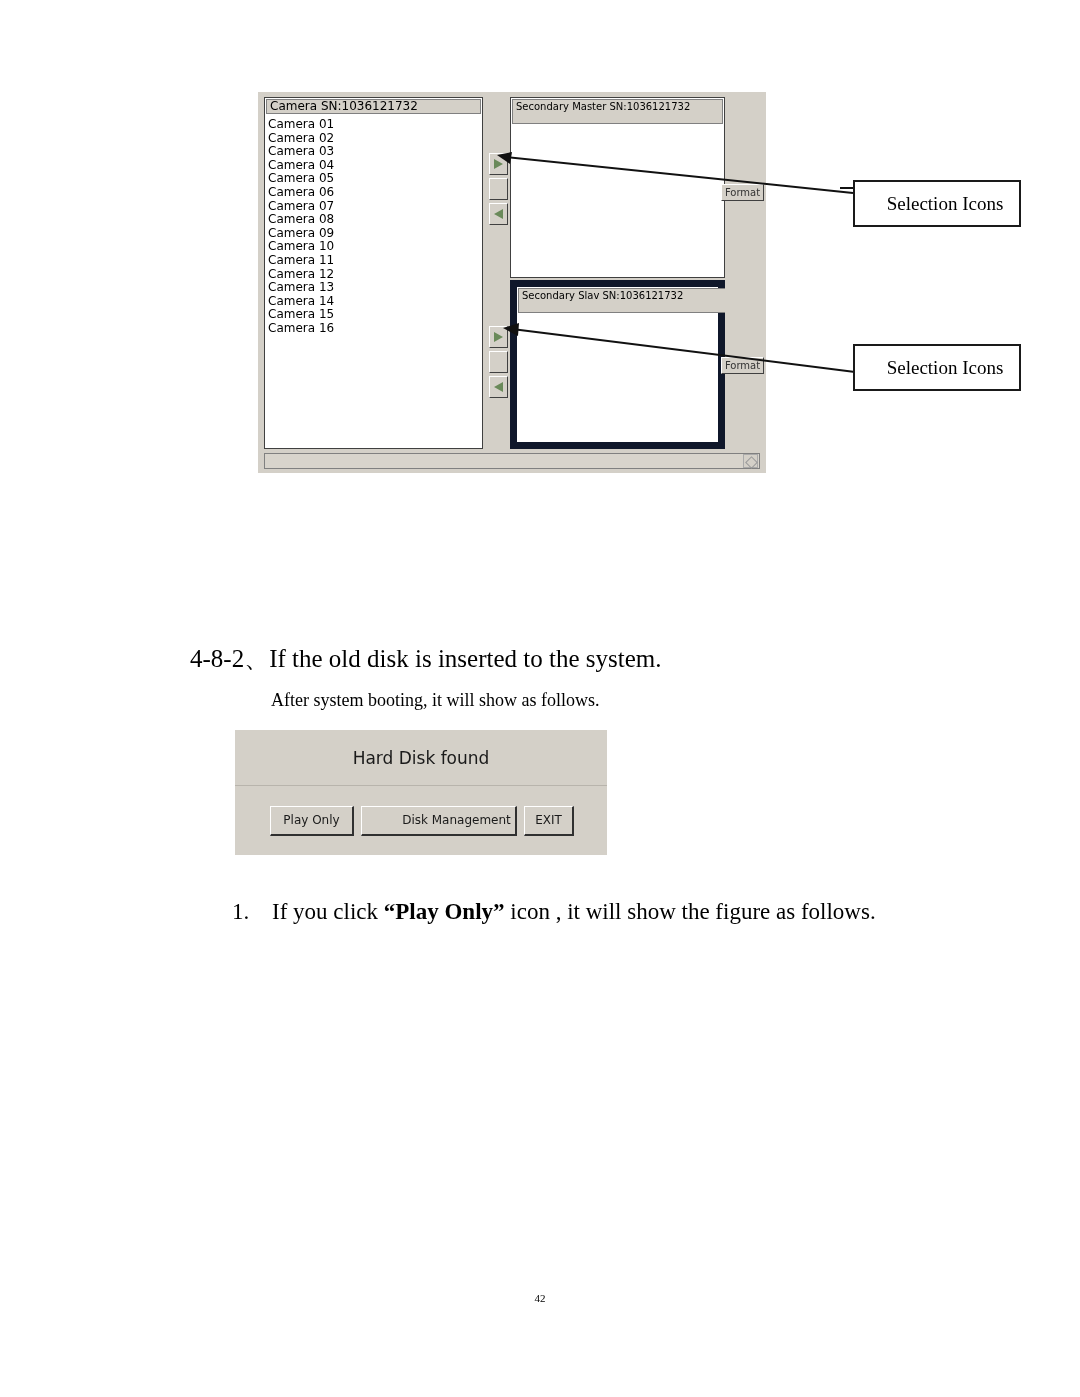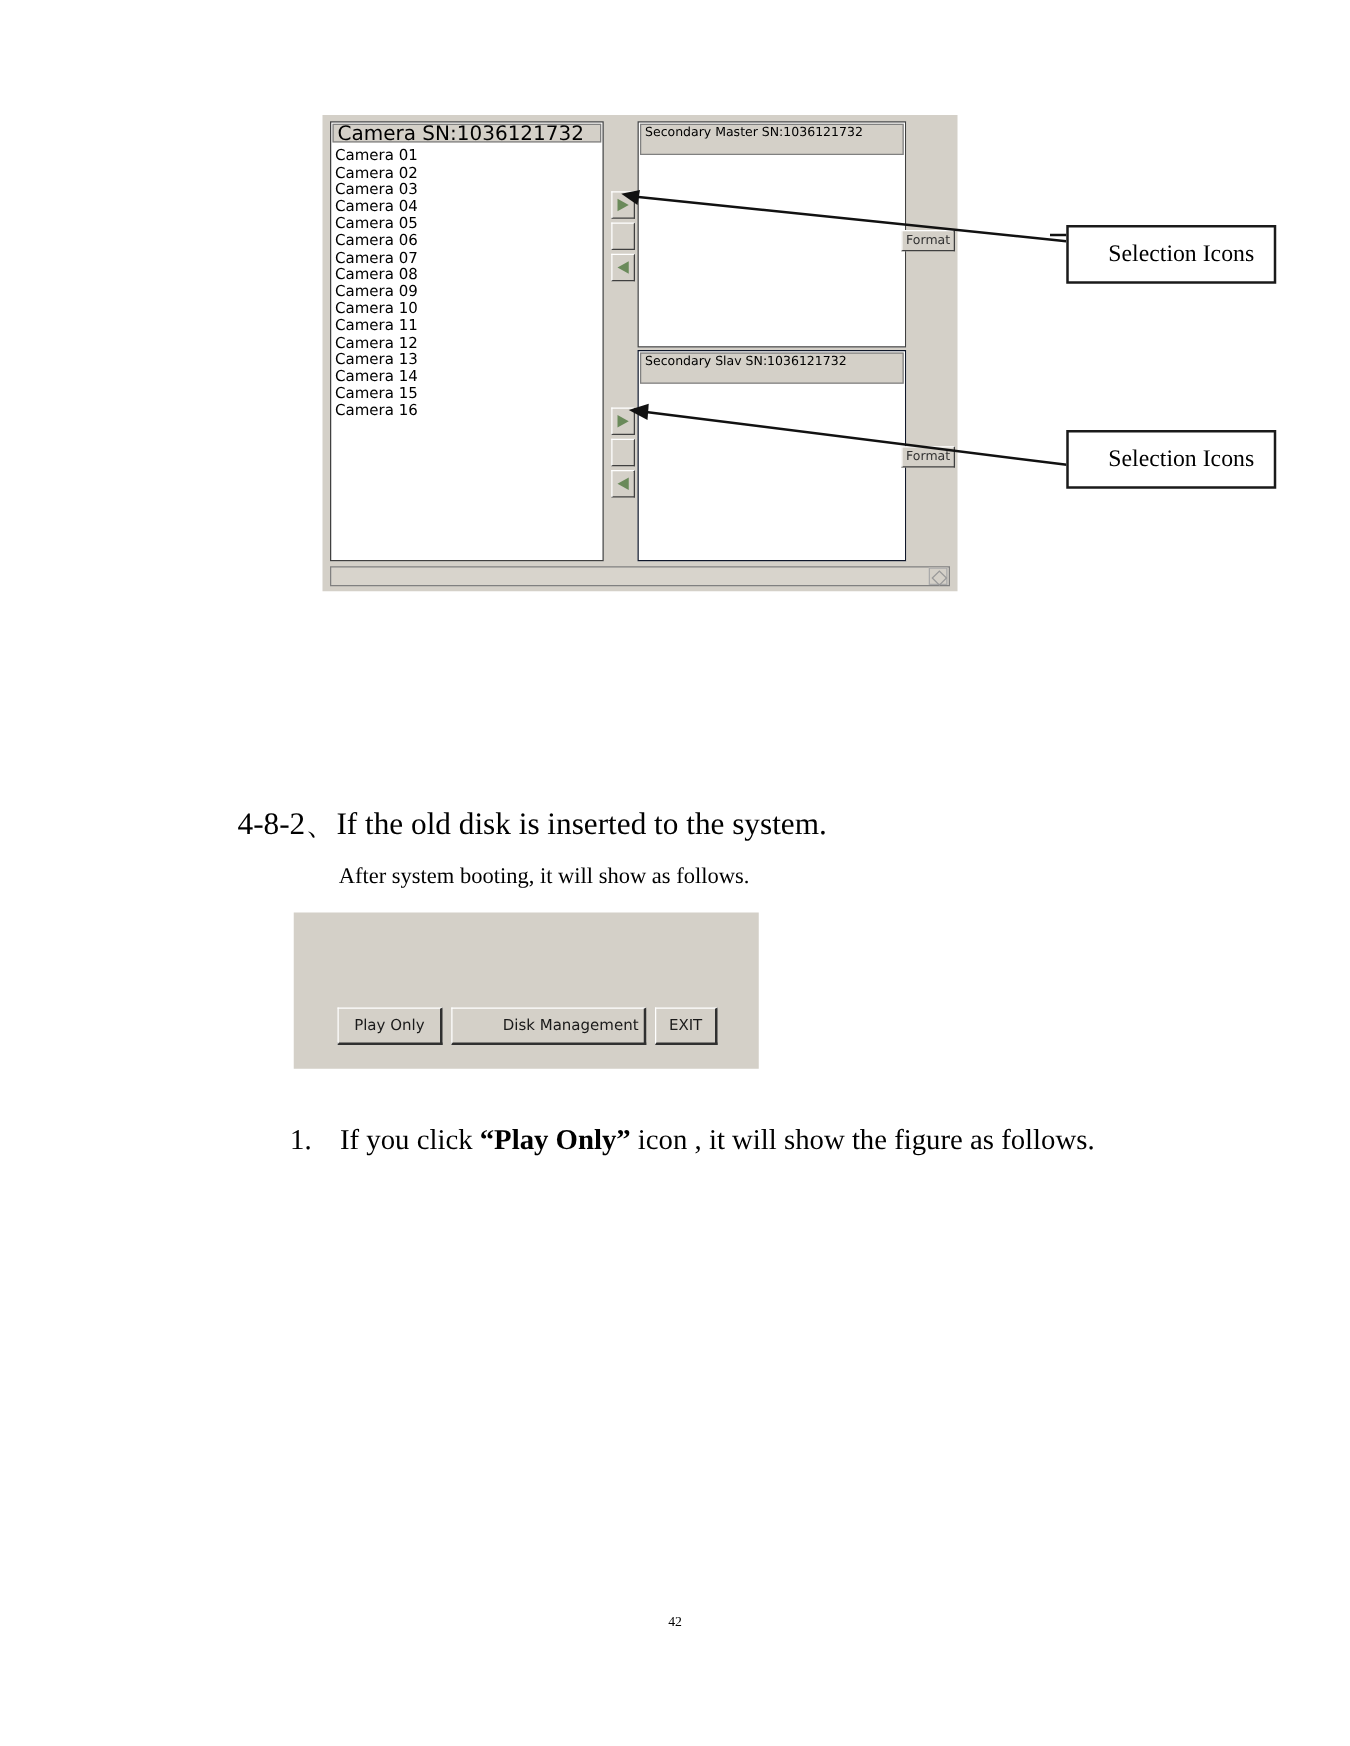--- a/index.html
+++ b/index.html
@@ -40,21 +40,21 @@
   }
   .panel-left-header {
     position: absolute;
     left: 1px;
     top: 1px;
     width: 215px;
     height: 15px;
     background: #d4d0c8;
     border: 1px solid #808080;
     box-sizing: border-box;
-    font-size: 16px;
+    font-size: 12px;
     line-height: 13px;
     padding-left: 3px;
     color: #000;
     white-space: nowrap;
     overflow: hidden;
   }
   .camera-list {
     position: absolute;
     left: 3px;
     top: 20px;
@@ -119,21 +119,21 @@
     border: 1px solid #404040;
     box-sizing: border-box;
   }
   .panel-right-bot {
     position: absolute;
     left: 252px;
     top: 188px;
     width: 215px;
     height: 169px;
     background: #ffffff;
-    border: 1px solid #0f172a;
+    border: 7px solid #0f172a;
     box-sizing: border-box;
   }
   .panel-header {
     position: absolute;
     left: 1px;
     top: 1px;
     width: 211px;
     height: 25px;
     background: #d4d0c8;
     border: 1px solid #808080;
@@ -382,20 +382,21 @@
 </div>
 
 <div class="callout" style="left:853px; top:344px; width:148px; height:43px;">
   <span>Selection Icons</span>
 </div>
 
 <div class="heading">4-8-2、If the old disk is inserted to the system.</div>
 <div class="subtext">After system booting, it will show as follows.</div>
 
 <div class="fig-hdf">
+  <div class="hdf-title">Hard Disk found</div>
   <div class="hdf-btn" style="left:35px; width:84px;">Play Only</div>
   <div class="hdf-btn" style="left:126px; width:156px;padding-left:36px;">Disk Management</div>
   <div class="hdf-btn" style="left:289px; width:50px;">EXIT</div>
 </div>
 
 <div class="listitem">
   <span class="num">1.</span><span>If you click </span><b>“Play Only”</b><span> icon , it will show the figure as follows.</span>
 </div>
 
 <div class="pagenum">42</div>

